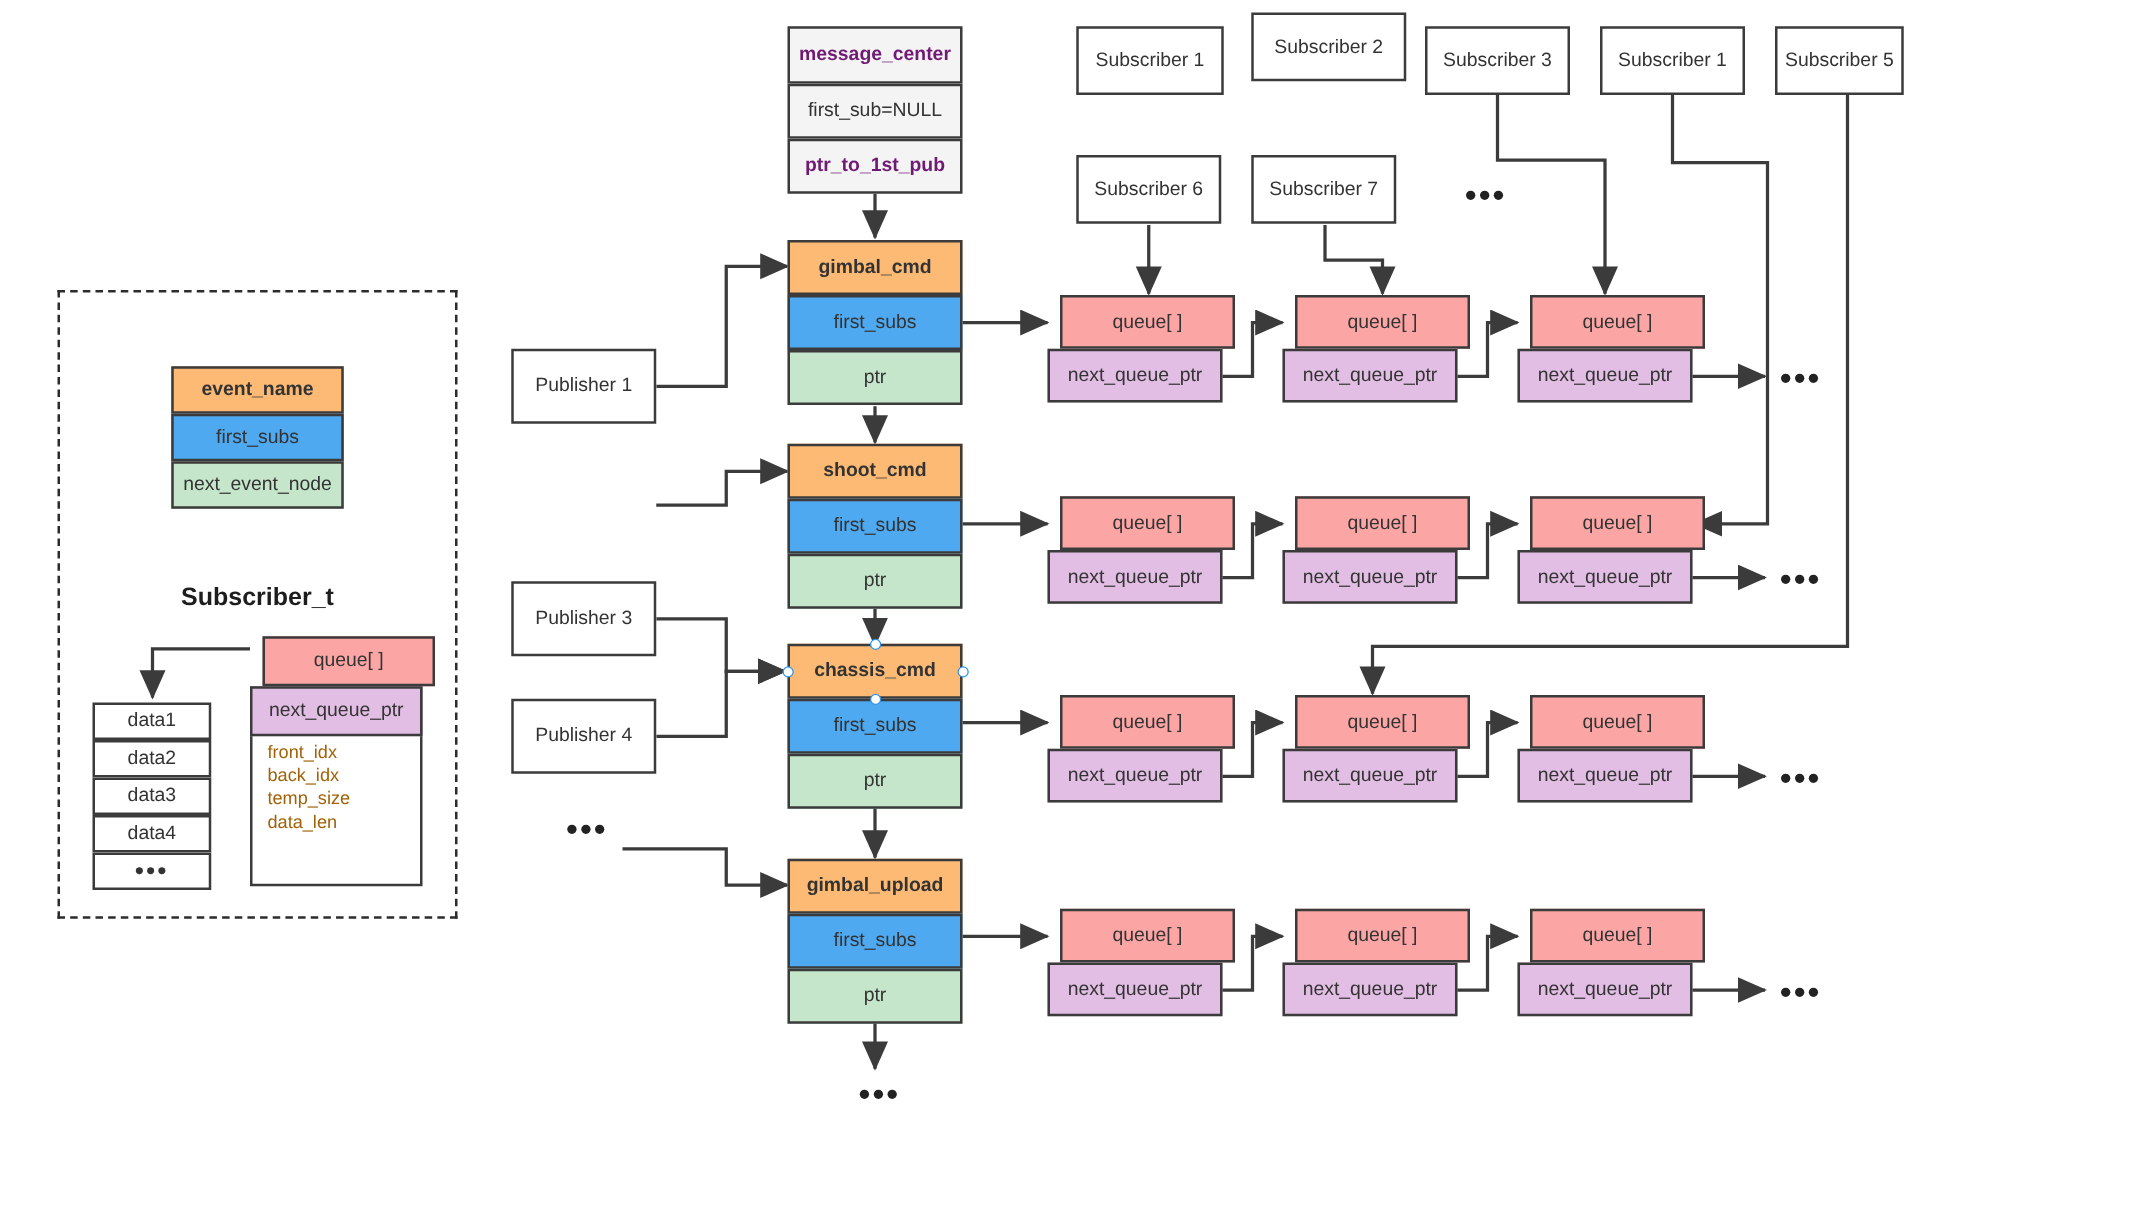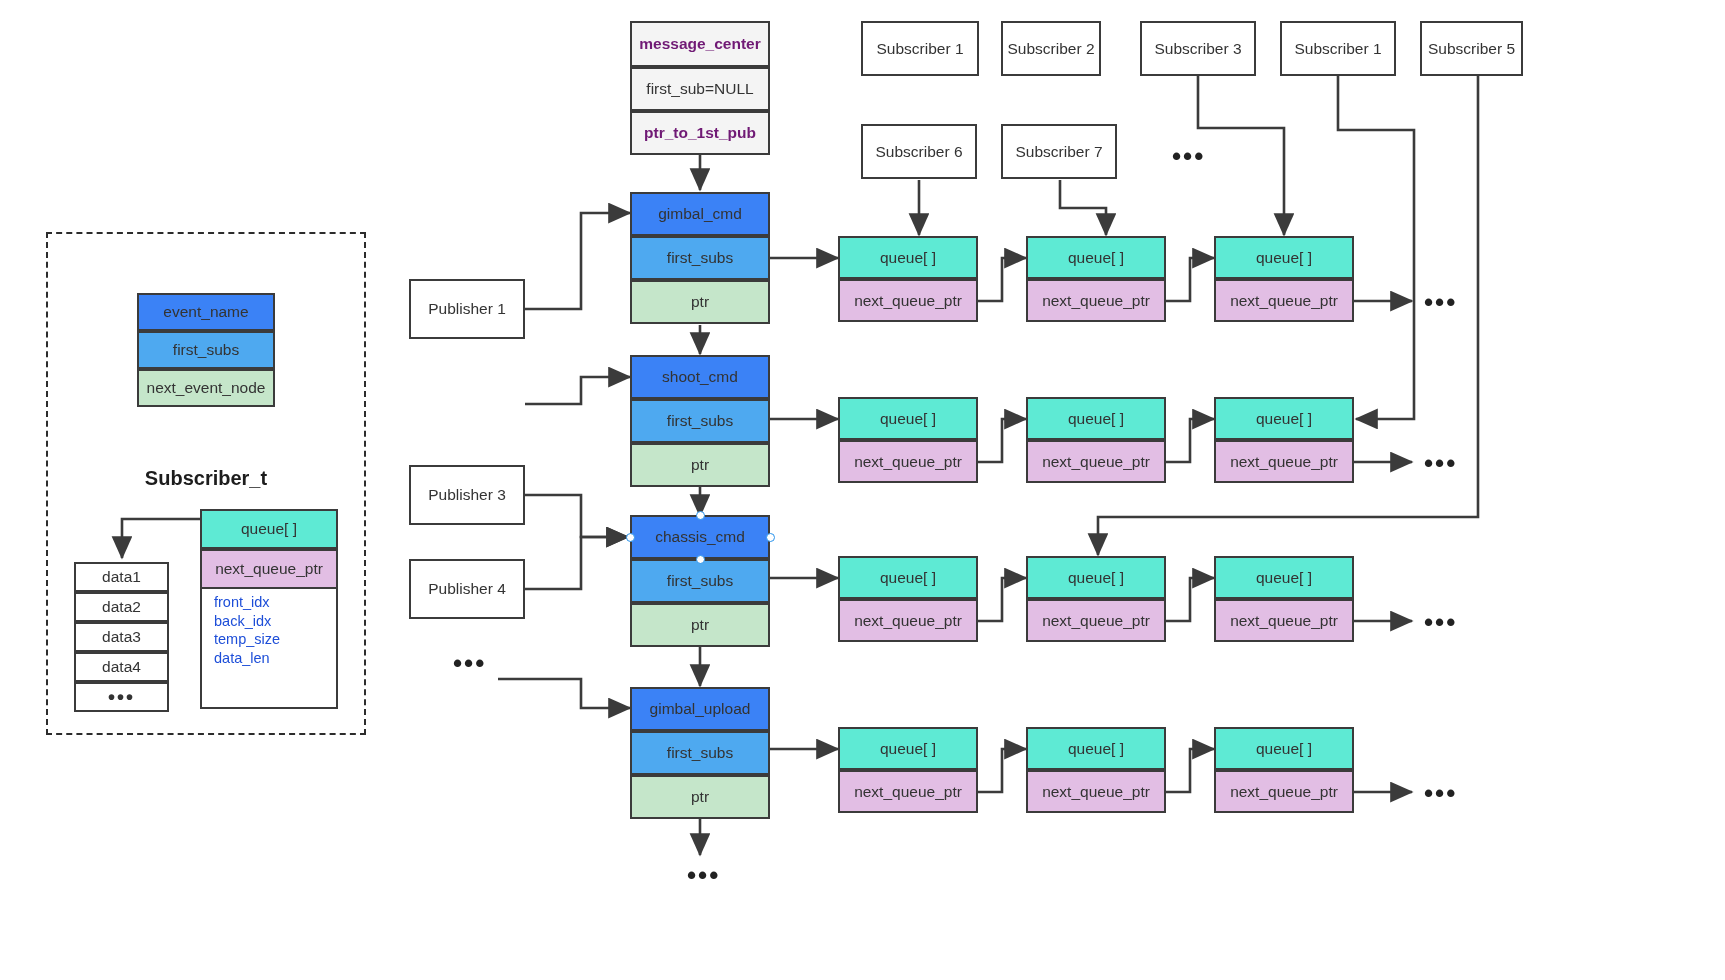--- a/index.html
+++ b/index.html
@@ -8,32 +8,32 @@
   #canvas{position:relative;width:1725px;height:980px;overflow:hidden;background:#fff;}
   #wires{position:absolute;left:0;top:0;width:1725px;height:980px;pointer-events:none;}
 
   .box{position:absolute;box-sizing:border-box;border:2.5px solid #3b3b3b;
        display:flex;align-items:center;justify-content:center;
        font-size:15.5px;color:#333;text-align:center;line-height:1.15;}
 
   .plain{background:#ffffff;}
   .mc-row{background:#f4f4f4;}
   .mc-bold{font-weight:bold;color:#701a75;}
-  .ev-name{background:#3b82f6;}
+  .ev-name{background:#fdba74;font-weight:bold;}
   .ev-subs{background:#4ea9f0;text-align:center;}
   .ev-ptr{background:#c5e6ca;}
-  .q-head{background:#5eead4;}
+  .q-head{background:#fca5a5;margin-left:10px;}
   .q-ptr{background:#e2bee4;}
 
   .legend{position:absolute;box-sizing:border-box;
           border:2px dashed #2c2c2c;background:transparent;}
   .legend-title{position:absolute;font-size:20px;font-weight:bold;color:#1d1d1d;
                 text-align:center;}
   .fields{position:absolute;box-sizing:border-box;border:2.5px solid #3b3b3b;
-          background:#fff;font-size:14.5px;color:#1d4ed8;line-height:1.28;
+          background:#fff;font-size:14.5px;color:#a16207;line-height:1.28;
           padding:42px 0 0 12px;}
   .fields span{display:block;}
   .ell{position:absolute;font-size:26px;font-weight:bold;color:#222;
        letter-spacing:2px;line-height:1;}
   .handle{position:absolute;width:9px;height:9px;border-radius:50%;
           background:#fff;border:1.6px solid #2a93ec;box-sizing:border-box;}
 </style>
 </head>
 <body>
 
@@ -130,21 +130,21 @@
   <div class="box mc-row mc-bold" style="left:630px;top:21px;width:140px;height:46px;">message_center</div>
   <div class="box mc-row" style="left:630px;top:67px;width:140px;height:44px;">first_sub=NULL</div>
   <div class="box mc-row mc-bold" style="left:630px;top:111px;width:140px;height:44px;">ptr_to_1st_pub</div>
 
   <div class="box plain" style="left:409px;top:279px;width:116px;height:60px;">Publisher 1</div>
   <div class="box plain" style="left:409px;top:465px;width:116px;height:60px;">Publisher 3</div>
   <div class="box plain" style="left:409px;top:559px;width:116px;height:60px;">Publisher 4</div>
   <div class="ell" style="left:453px;top:650px;">•••</div>
 
   <div class="box plain" style="left:861px;top:21px;width:118px;height:55px;">Subscriber 1</div>
-  <div class="box plain" style="left:1001px;top:21px;width:100px;height:55px;">Subscriber 2</div>
+  <div class="box plain" style="left:1001px;top:10px;width:124px;height:55px;">Subscriber 2</div>
   <div class="box plain" style="left:1140px;top:21px;width:116px;height:55px;">Subscriber 3</div>
   <div class="box plain" style="left:1280px;top:21px;width:116px;height:55px;">Subscriber 1</div>
   <div class="box plain" style="left:1420px;top:21px;width:103px;height:55px;">Subscriber 5</div>
   <div class="box plain" style="left:861px;top:124px;width:116px;height:55px;">Subscriber 6</div>
   <div class="box plain" style="left:1001px;top:124px;width:116px;height:55px;">Subscriber 7</div>
   <div class="ell" style="left:1172px;top:143px;">•••</div>
 
   <div class="box ev-name" style="left:630px;top:192px;width:140px;height:44px;">gimbal_cmd</div>
   <div class="box ev-subs" style="left:630px;top:236px;width:140px;height:44px;">first_subs</div>
   <div class="box ev-ptr" style="left:630px;top:280px;width:140px;height:44px;">ptr</div>

